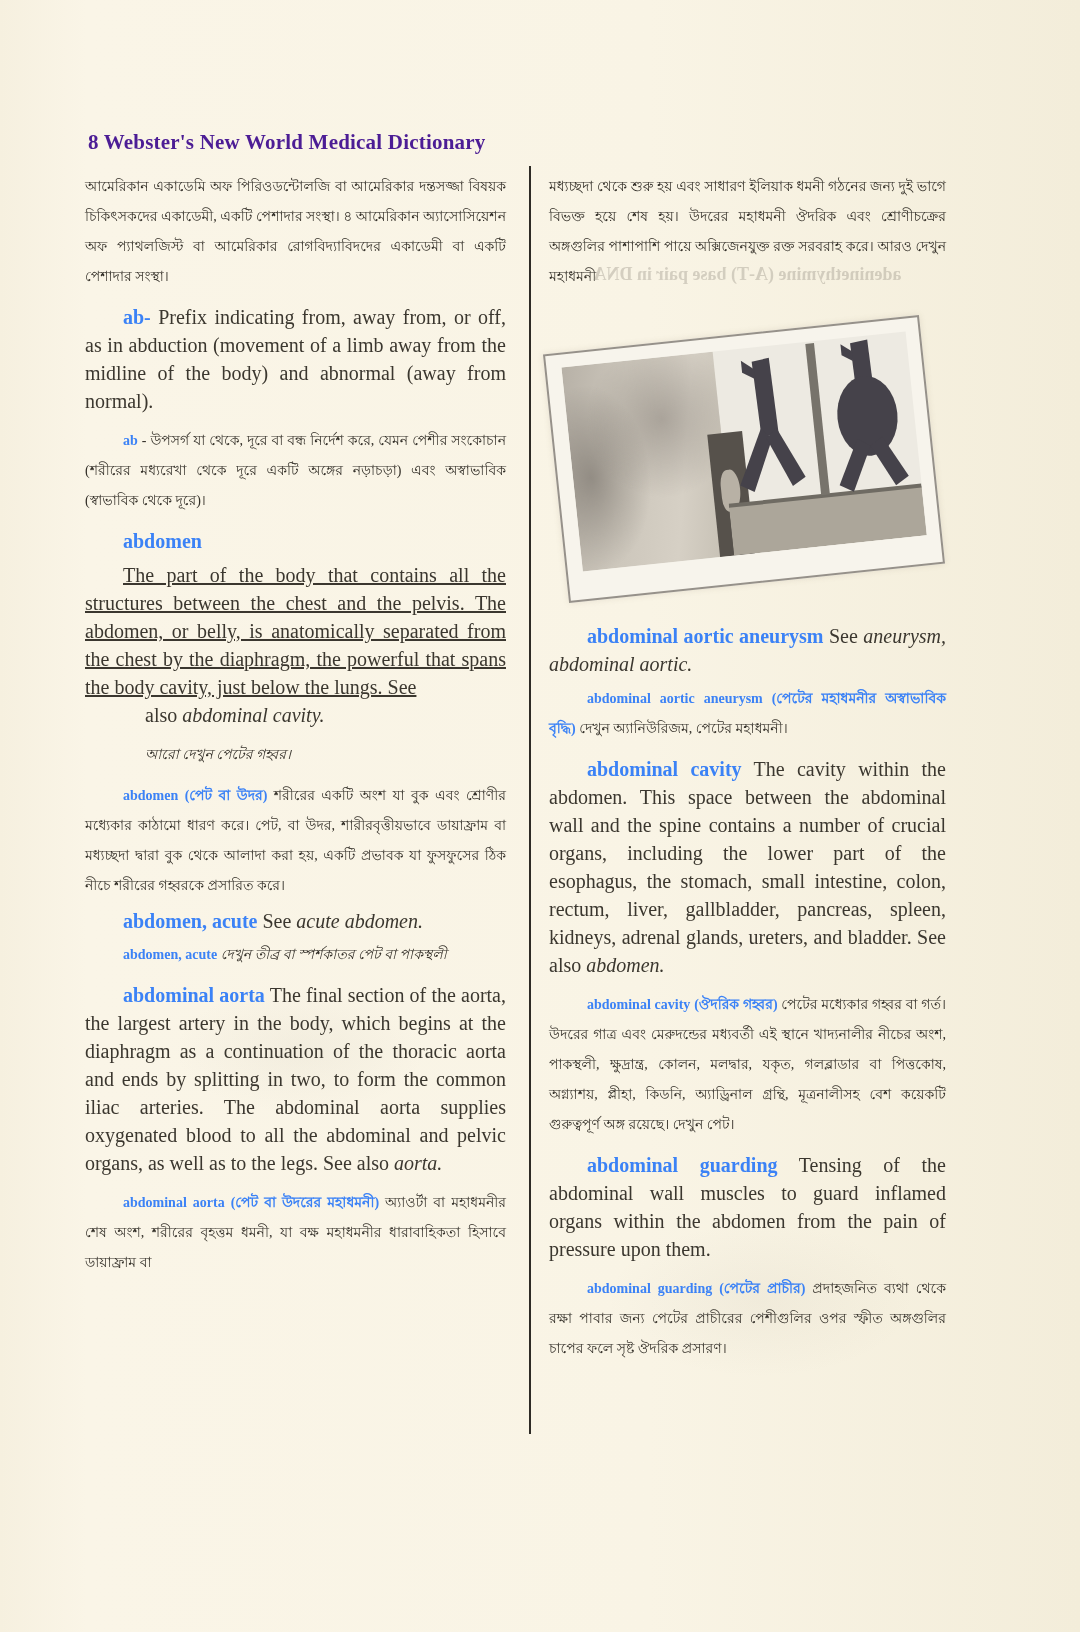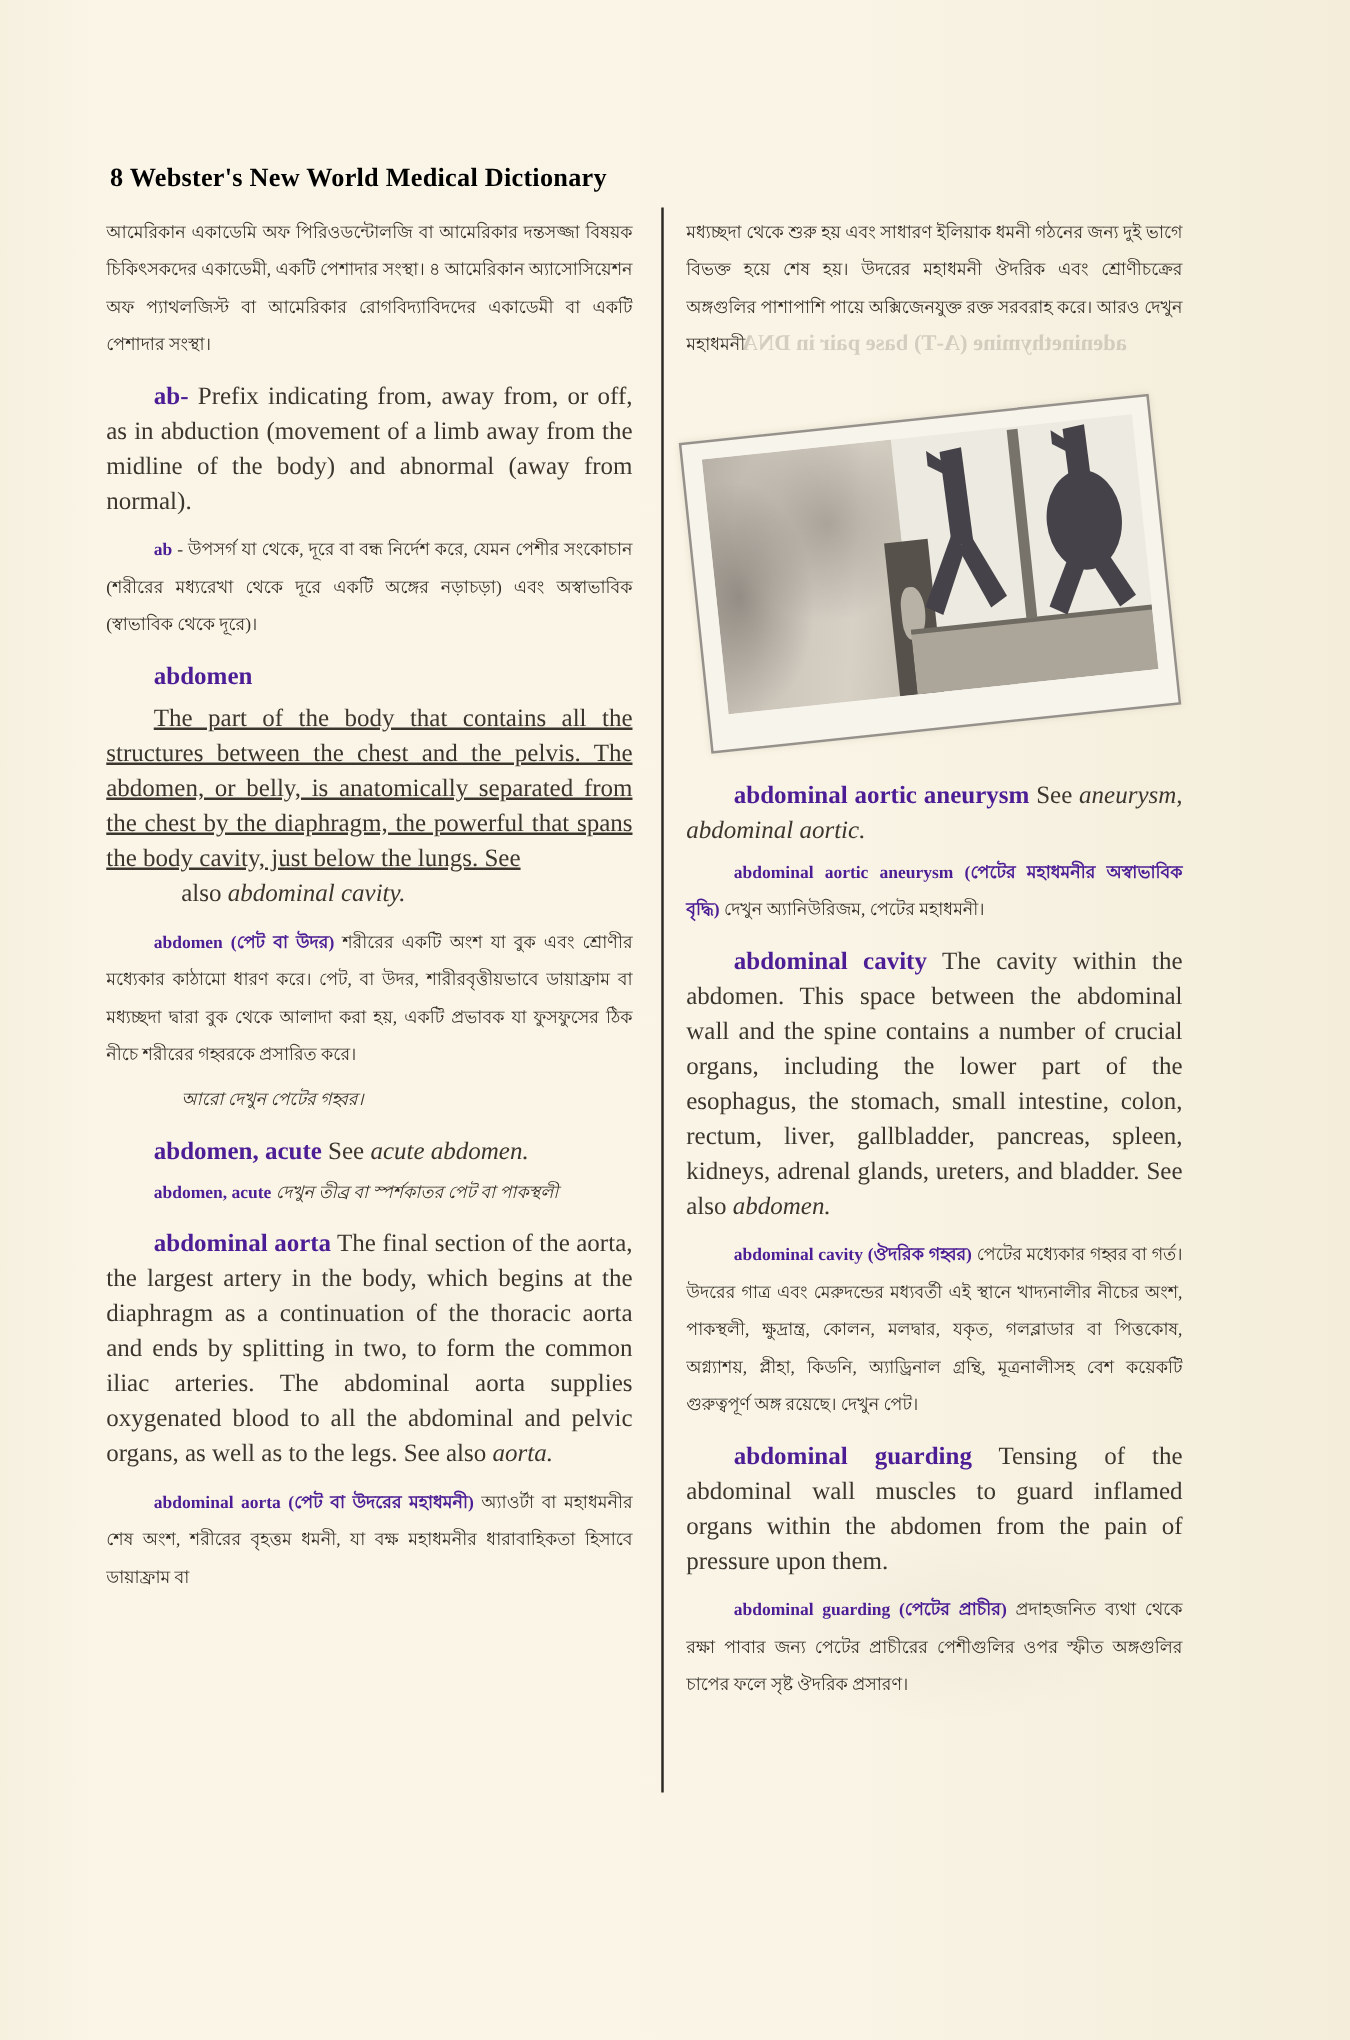--- a/index.html
+++ b/index.html
@@ -4,35 +4,35 @@
 <style>
   html,body{margin:0;padding:0;}
   body{
     width:1080px;height:1632px;position:relative;overflow:hidden;
     background:linear-gradient(90deg,#f6f0df 0%,#faf5e7 8%,#f9f4e5 60%,#f3edda 100%);
     font-family:"Liberation Serif", serif;
     color:#35312a;
   }
   .page-header{
     position:absolute;left:88px;top:130px;
-    font-size:21px;font-weight:bold;color:#000000;letter-spacing:.2px;
+    font-size:21px;font-weight:bold;color:#4c1d95;letter-spacing:.2px;
   }
   .col{position:absolute;top:172px;}
   .col-left{left:85px;width:421px;}
   .col-right{left:549px;width:397px;}
   .divider{
     position:absolute;left:529px;top:166px;width:2px;height:1268px;
     background:#2e2b26;
   }
   p{margin:0 0 11px 0;text-align:justify;}
   .en{font-size:20px;line-height:28px;color:#3b372f;}
   .bn{font-size:14px;line-height:30px;color:#332f28;}
   .ind{text-indent:38px;}
   .ind2{text-indent:60px;}
-  b{font-weight:bold;color:#4c1d95;}
+  b{font-weight:bold;color:#3b82f6;}
   i{font-style:italic;margin-top:48px;}
   .seeline{margin-top:-4px;}
   
   .figure-wrap{position:relative;height:318px;margin:6px 0 4px 0;}
   .ghost{
     position:absolute;left:0;top:-36px;width:100%;
     transform:scaleX(-1);opacity:.33;color:#8a8478;
     filter:blur(.4px);font-size:18px;font-weight:bold;text-align:center;
     pointer-events:none;
   }
@@ -88,23 +88,23 @@
   <p class="en ind"><b>ab-</b> <span>Prefix indicating from, away from, or off, as in abduction (movement of a limb away from the midline of the body) and abnormal (away from normal).</span></p>
 
   <p class="bn ind"><b>ab</b> <span>- উপসর্গ যা থেকে, দূরে বা বন্ধ নির্দেশ করে, যেমন পেশীর সংকোচান (শরীরের মধ্যরেখা থেকে দূরে একটি অঙ্গের নড়াচড়া) এবং অস্বাভাবিক (স্বাভাবিক থেকে দূরে)।</span></p>
 
   <p class="en ind" style="margin-bottom:6px;"><b>abdomen</b></p>
 
   <p class="en ind" style="margin-bottom:4px;text-decoration:underline;"><span>The part of the body that contains all the structures between the chest and the pelvis. The abdomen, or belly, is anatomically separated from the chest by the diaphragm, the powerful that spans the body cavity, just below the lungs. See</span></p>
 
   <p class="en ind2 seeline"><span>also</span> <i>abdominal cavity.</i></p>
 
+  <p class="bn ind2"><i>আরো দেখুন পেটের গহ্বর।</i></p>
+
   <p class="bn ind" style="margin-bottom:6px;"><b>abdomen</b> <b>(পেট বা উদর)</b> <span>শরীরের একটি অংশ যা বুক এবং শ্রোণীর মধ্যেকার কাঠামো ধারণ করে। পেট, বা উদর, শারীরবৃত্তীয়ভাবে ডায়াফ্রাম বা মধ্যচ্ছদা দ্বারা বুক থেকে আলাদা করা হয়, একটি প্রভাবক যা ফুসফুসের ঠিক নীচে শরীরের গহ্বরকে প্রসারিত করে।</span></p>
-
-  <p class="bn ind2"><i>আরো দেখুন পেটের গহ্বর।</i></p>
 
   <p class="en ind" style="margin-bottom:5px;"><b>abdomen, acute</b> <span>See</span> <i>acute abdomen.</i></p>
 
   <p class="bn ind"><b>abdomen, acute</b> <i>দেখুন তীব্র বা স্পর্শকাতর পেট বা পাকস্থলী</i></p>
 
   <p class="en ind"><b>abdominal aorta</b> <span>The final section of the aorta, the largest artery in the body, which begins at the diaphragm as a continuation of the thoracic aorta and ends by splitting in two, to form the common iliac arteries. The abdominal aorta supplies oxygenated blood to all the abdominal and pelvic organs, as well as to the legs. See also</span> <i>aorta.</i></p>
 
   <p class="bn ind"><b>abdominal aorta</b> <b>(পেট বা উদরের মহাধমনী)</b> <span>অ্যাওর্টা বা মহাধমনীর শেষ অংশ, শরীরের বৃহত্তম ধমনী, যা বক্ষ মহাধমনীর ধারাবাহিকতা হিসাবে ডায়াফ্রাম বা</span></p>
 
 </div>

